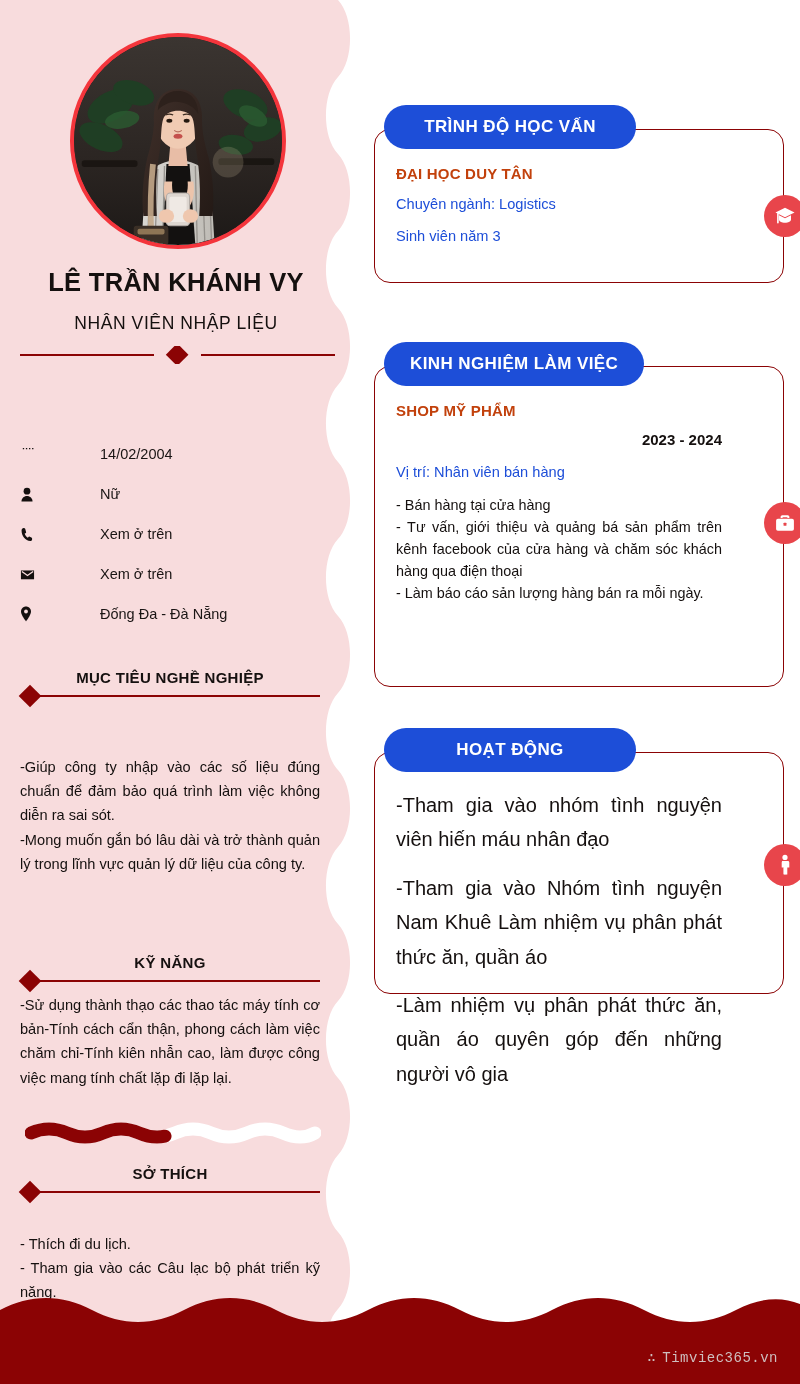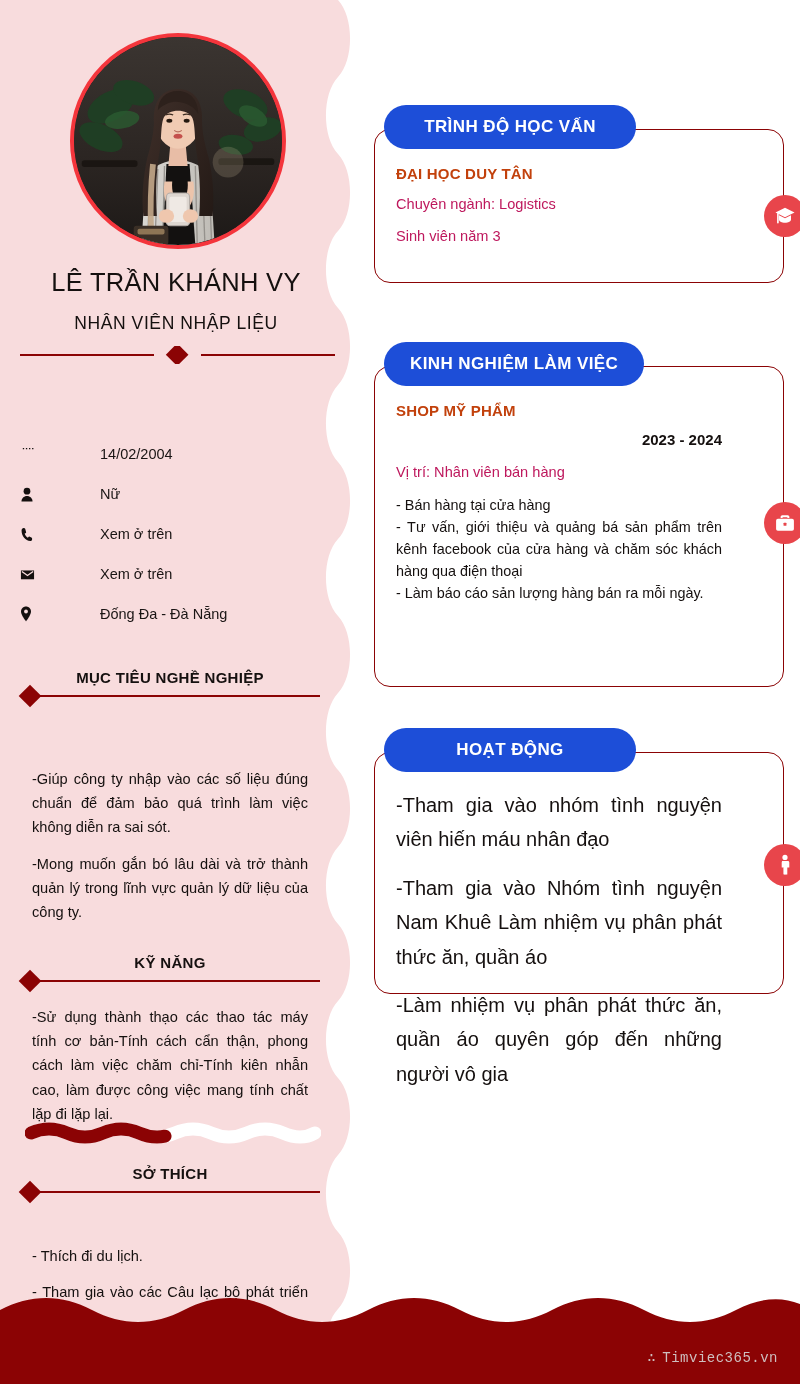--- a/index.html
+++ b/index.html
@@ -64,21 +64,21 @@
   }
   .photo-svg { display: block; width: 100%; height: 100%; }
 
   
   .name {
     position: absolute;
     left: 0; top: 268px;
     width: 352px;
     text-align: center;
     font-size: 25.5px;
-    font-weight: normal;
+    font-weight: bold;
     letter-spacing: 0.3px;
     color: #15100f;
   }
   .job-title {
     position: absolute;
     left: 0; top: 313px;
     width: 352px;
     text-align: center;
     font-size: 17.5px;
     font-weight: 400;
@@ -154,21 +154,21 @@
   .lsec-body {
     position: absolute;
     left: 20px;
     width: 300px;
     font-size: 14.6px;
     line-height: 1.66;
     color: #15100f;
     text-align: justify;
     text-justify: inter-word;
   }
-  .lsec-body p { margin: 12px; }
+  .lsec-body p { margin: 0; }
 
   
   .skill-bar {
     position: absolute;
     left: 25px;
     top: 1120px;
     width: 296px;
     height: 26px;
   }
 
@@ -228,21 +228,21 @@
   }
   .r-org {
     font-size: 15px;
     font-weight: bold;
     color: #c2410c;
     margin: 0 0 12px 0;
     letter-spacing: 0.2px;
   }
   .r-line {
     font-size: 14.6px;
-    color: #be185d;
+    color: #1d4ed8;
     margin: 0 0 10px 0;
     line-height: 1.5;
   }
   .r-date {
     font-size: 15px;
     font-weight: bold;
     color: #15100f;
     text-align: right;
     margin: 0 0 14px 0;
   }

